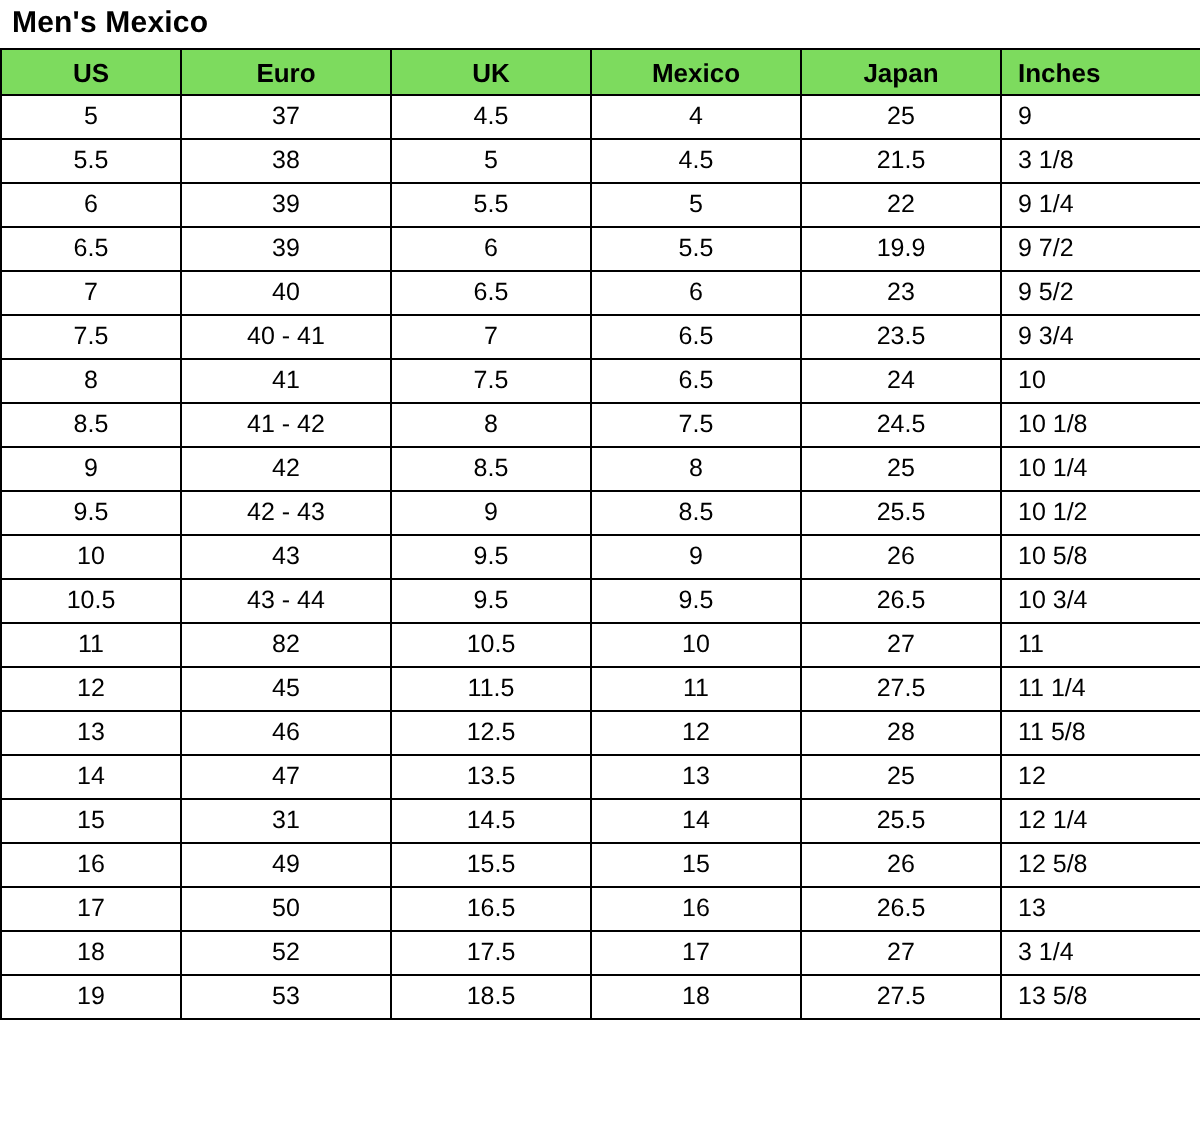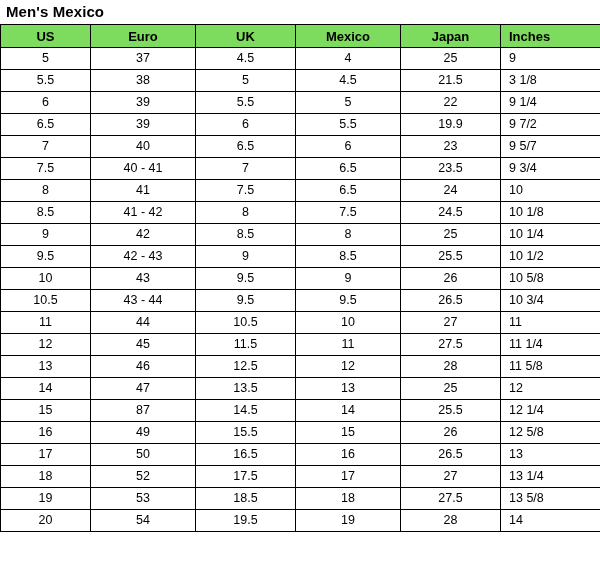--- a/index.html
+++ b/index.html
@@ -122,21 +122,21 @@
           <td class="col-mexico">5.5</td>
           <td class="col-japan">19.9</td>
           <td class="col-inches">9 7/2</td>
         </tr>
         <tr>
           <td class="col-us">7</td>
           <td class="col-euro">40</td>
           <td class="col-uk">6.5</td>
           <td class="col-mexico">6</td>
           <td class="col-japan">23</td>
-          <td class="col-inches">9 5/7</td>
+          <td class="col-inches">9 5/2</td>
         </tr>
         <tr>
           <td class="col-us">7.5</td>
           <td class="col-euro">40 - 41</td>
           <td class="col-uk">7</td>
           <td class="col-mexico">6.5</td>
           <td class="col-japan">23.5</td>
           <td class="col-inches">9 3/4</td>
         </tr>
         <tr>
@@ -182,21 +182,21 @@
         <tr>
           <td class="col-us">10.5</td>
           <td class="col-euro">43 - 44</td>
           <td class="col-uk">9.5</td>
           <td class="col-mexico">9.5</td>
           <td class="col-japan">26.5</td>
           <td class="col-inches">10 3/4</td>
         </tr>
         <tr>
           <td class="col-us">11</td>
-          <td class="col-euro">44</td>
+          <td class="col-euro">82</td>
           <td class="col-uk">10.5</td>
           <td class="col-mexico">10</td>
           <td class="col-japan">27</td>
           <td class="col-inches">11</td>
         </tr>
         <tr>
           <td class="col-us">12</td>
           <td class="col-euro">45</td>
           <td class="col-uk">11.5</td>
           <td class="col-mexico">11</td>
@@ -214,21 +214,21 @@
         <tr>
           <td class="col-us">14</td>
           <td class="col-euro">47</td>
           <td class="col-uk">13.5</td>
           <td class="col-mexico">13</td>
           <td class="col-japan">25</td>
           <td class="col-inches">12</td>
         </tr>
         <tr>
           <td class="col-us">15</td>
-          <td class="col-euro">87</td>
+          <td class="col-euro">31</td>
           <td class="col-uk">14.5</td>
           <td class="col-mexico">14</td>
           <td class="col-japan">25.5</td>
           <td class="col-inches">12 1/4</td>
         </tr>
         <tr>
           <td class="col-us">16</td>
           <td class="col-euro">49</td>
           <td class="col-uk">15.5</td>
           <td class="col-mexico">15</td>
@@ -242,34 +242,26 @@
           <td class="col-mexico">16</td>
           <td class="col-japan">26.5</td>
           <td class="col-inches">13</td>
         </tr>
         <tr>
           <td class="col-us">18</td>
           <td class="col-euro">52</td>
           <td class="col-uk">17.5</td>
           <td class="col-mexico">17</td>
           <td class="col-japan">27</td>
-          <td class="col-inches">13 1/4</td>
+          <td class="col-inches">3 1/4</td>
         </tr>
         <tr>
           <td class="col-us">19</td>
           <td class="col-euro">53</td>
           <td class="col-uk">18.5</td>
           <td class="col-mexico">18</td>
           <td class="col-japan">27.5</td>
           <td class="col-inches">13 5/8</td>
         </tr>
-        <tr>
-          <td class="col-us">20</td>
-          <td class="col-euro">54</td>
-          <td class="col-uk">19.5</td>
-          <td class="col-mexico">19</td>
-          <td class="col-japan">28</td>
-          <td class="col-inches">14</td>
-        </tr>
       </tbody>
   </table>
 
 </div>
 
 </body></html>

